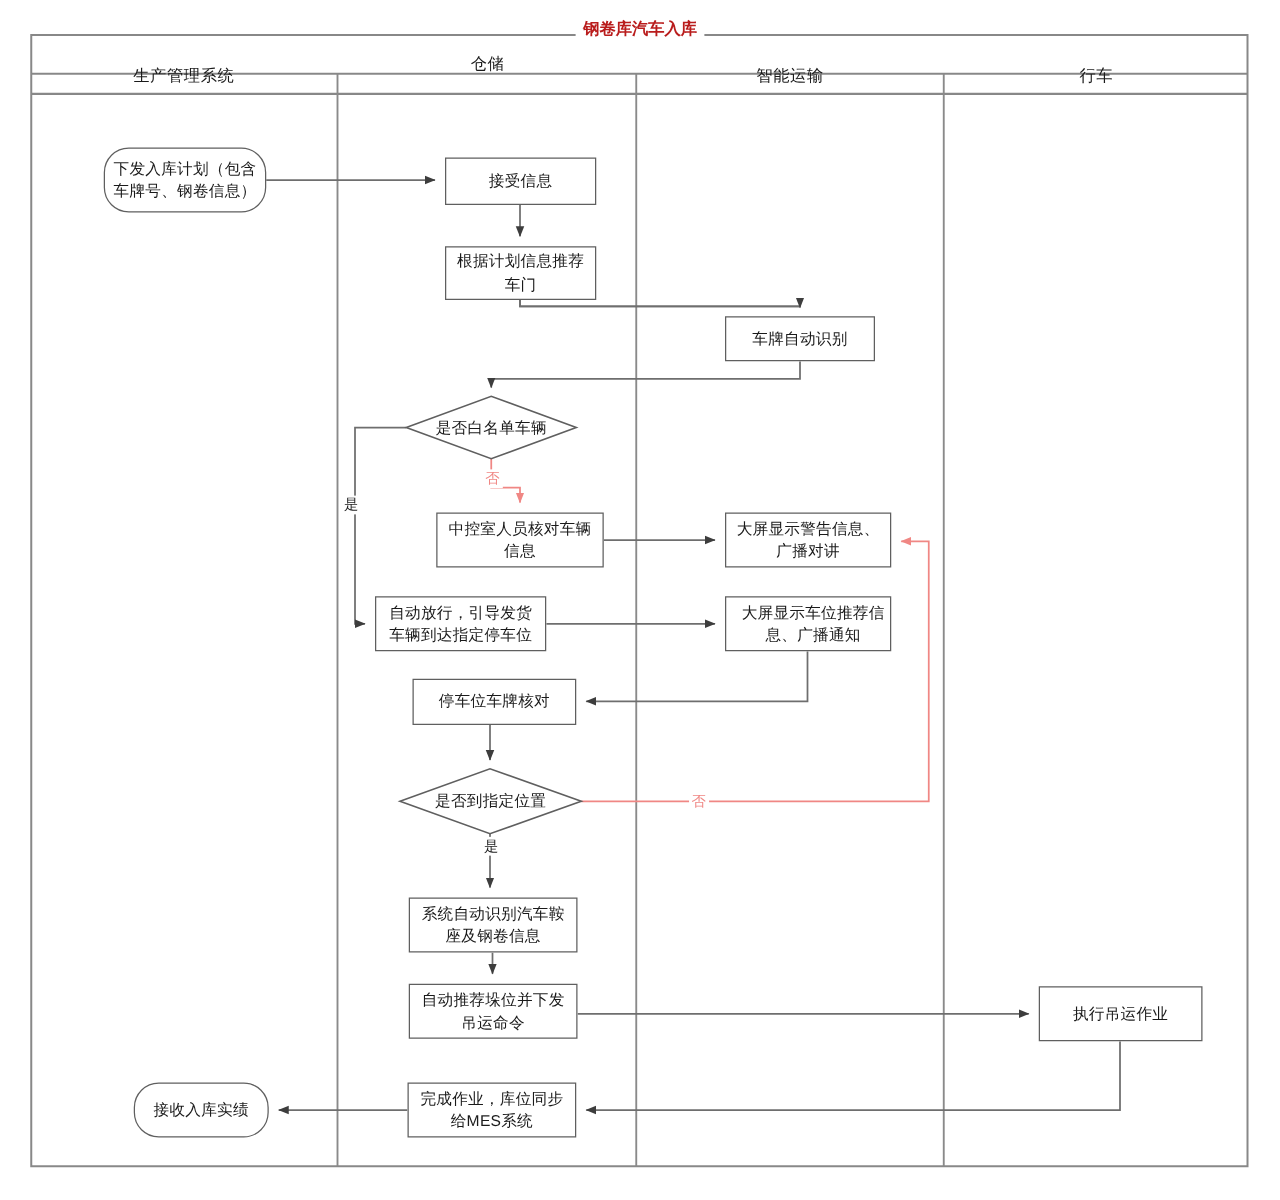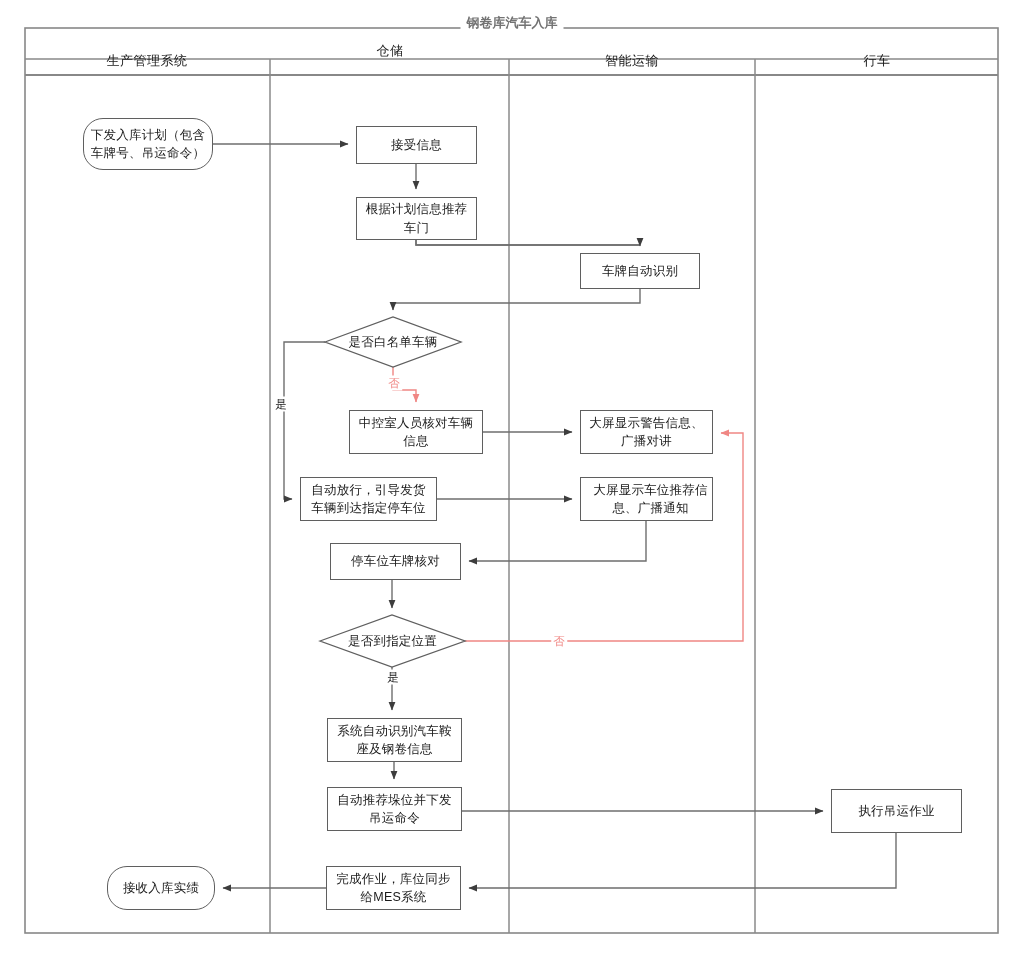--- a/index.html
+++ b/index.html
@@ -42,21 +42,21 @@
     color:#1a1a1a;
     text-align:center;
     letter-spacing:0.5px;
     white-space:nowrap;
     transform:translateX(-50%);
   }
   .diagram-title{
     position:absolute;
     font-size:13px;
     font-weight:bold;
-    color:#737373;
+    color:#b91c1c;
     text-align:center;
     white-space:nowrap;
     transform:translateX(-50%);
     background:#ffffff;
     padding:0 6px;
   }
   .edge-label{
     position:absolute;
     font-size:11.5px;
     white-space:nowrap;
@@ -138,21 +138,21 @@
   </svg>
 
   <div class="diagram-title" style="left:512px;top:14px;">钢卷库汽车入库</div>
 
   <div class="lane-title" style="left:147px;top:52px;">生产管理系统</div>
   <div class="lane-title" style="left:390px;top:42px;">仓储</div>
   <div class="lane-title" style="left:632px;top:52px;">智能运输</div>
   <div class="lane-title" style="left:877px;top:52px;">行车</div>
 
   <div class="node terminator" style="left:83px;top:118px;width:130px;height:52px;">下发入库计划（包含
-车牌号、吊运命令）</div>
+车牌号、钢卷信息）</div>
 
   <div class="node" style="left:356px;top:197px;width:121px;height:43px;">根据计划信息推荐
 车门</div>
 
   <div class="node" style="left:356px;top:126px;width:121px;height:38px;">接受信息</div>
 
   <div class="node" style="left:580px;top:253px;width:120px;height:36px;">车牌自动识别</div>
 
   <div class="node decision" style="left:325px;top:317px;width:136px;height:50px;">
     <span class="decision-label">是否白名单车辆</span>

